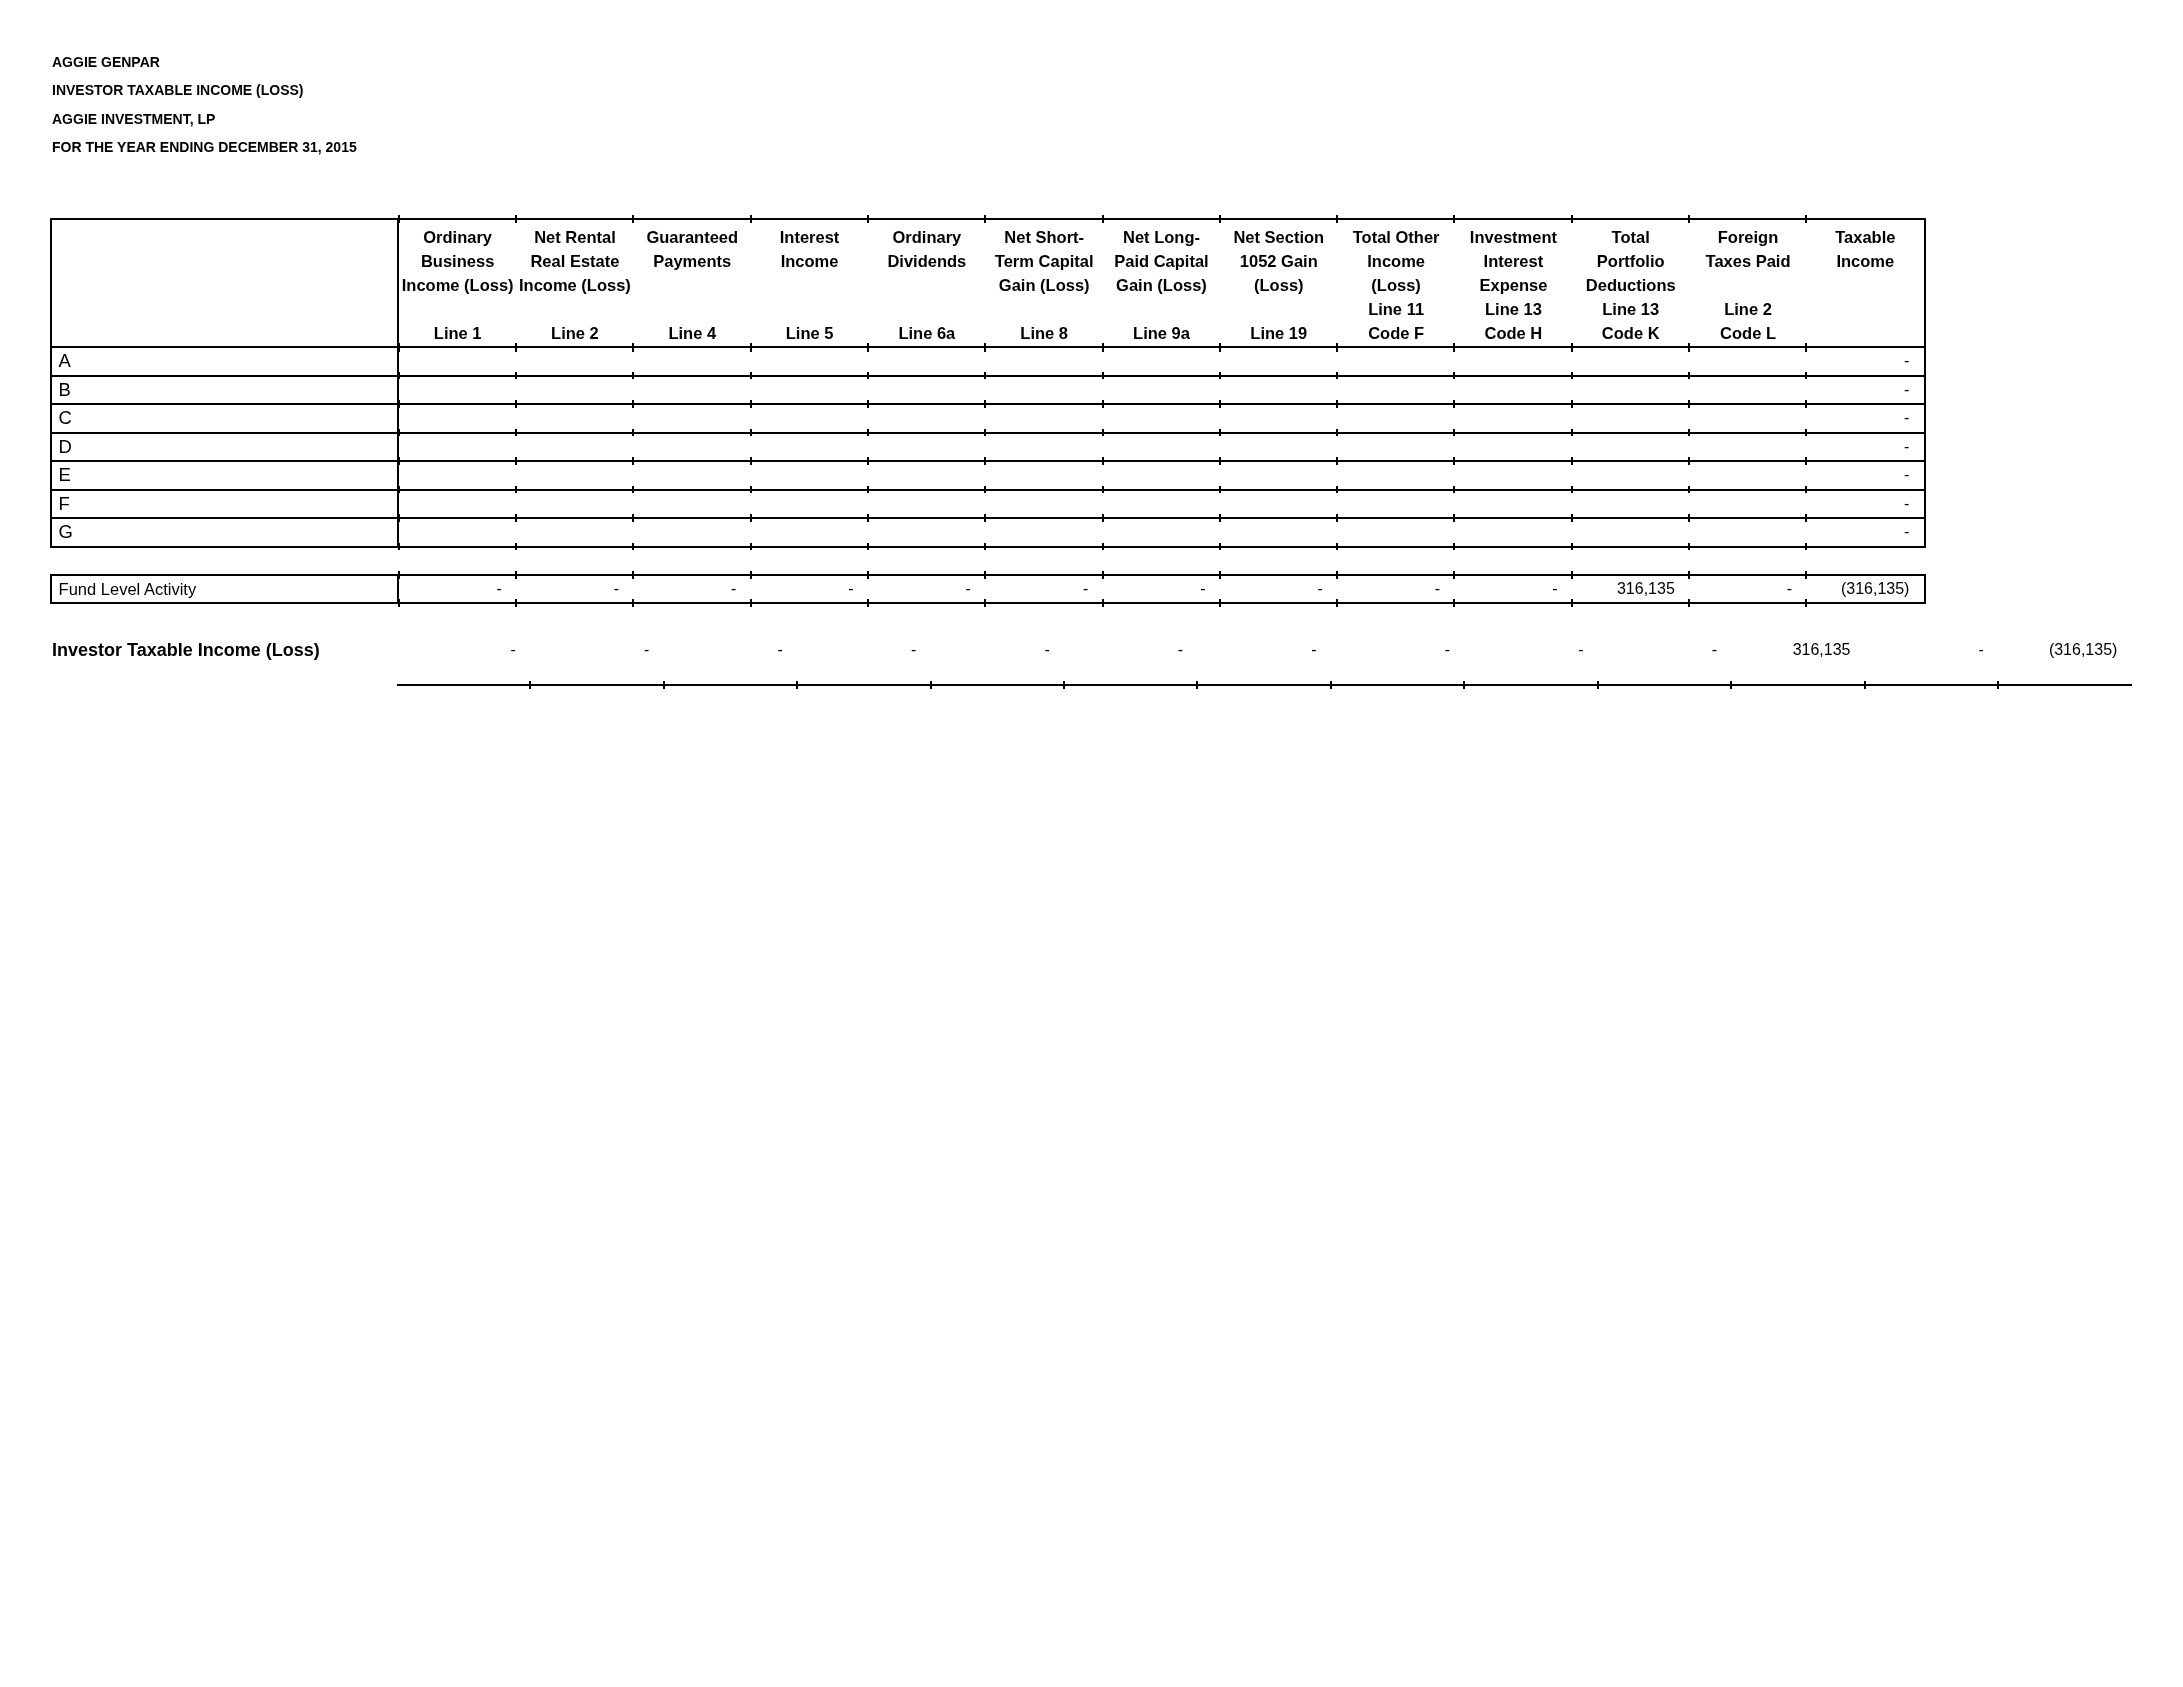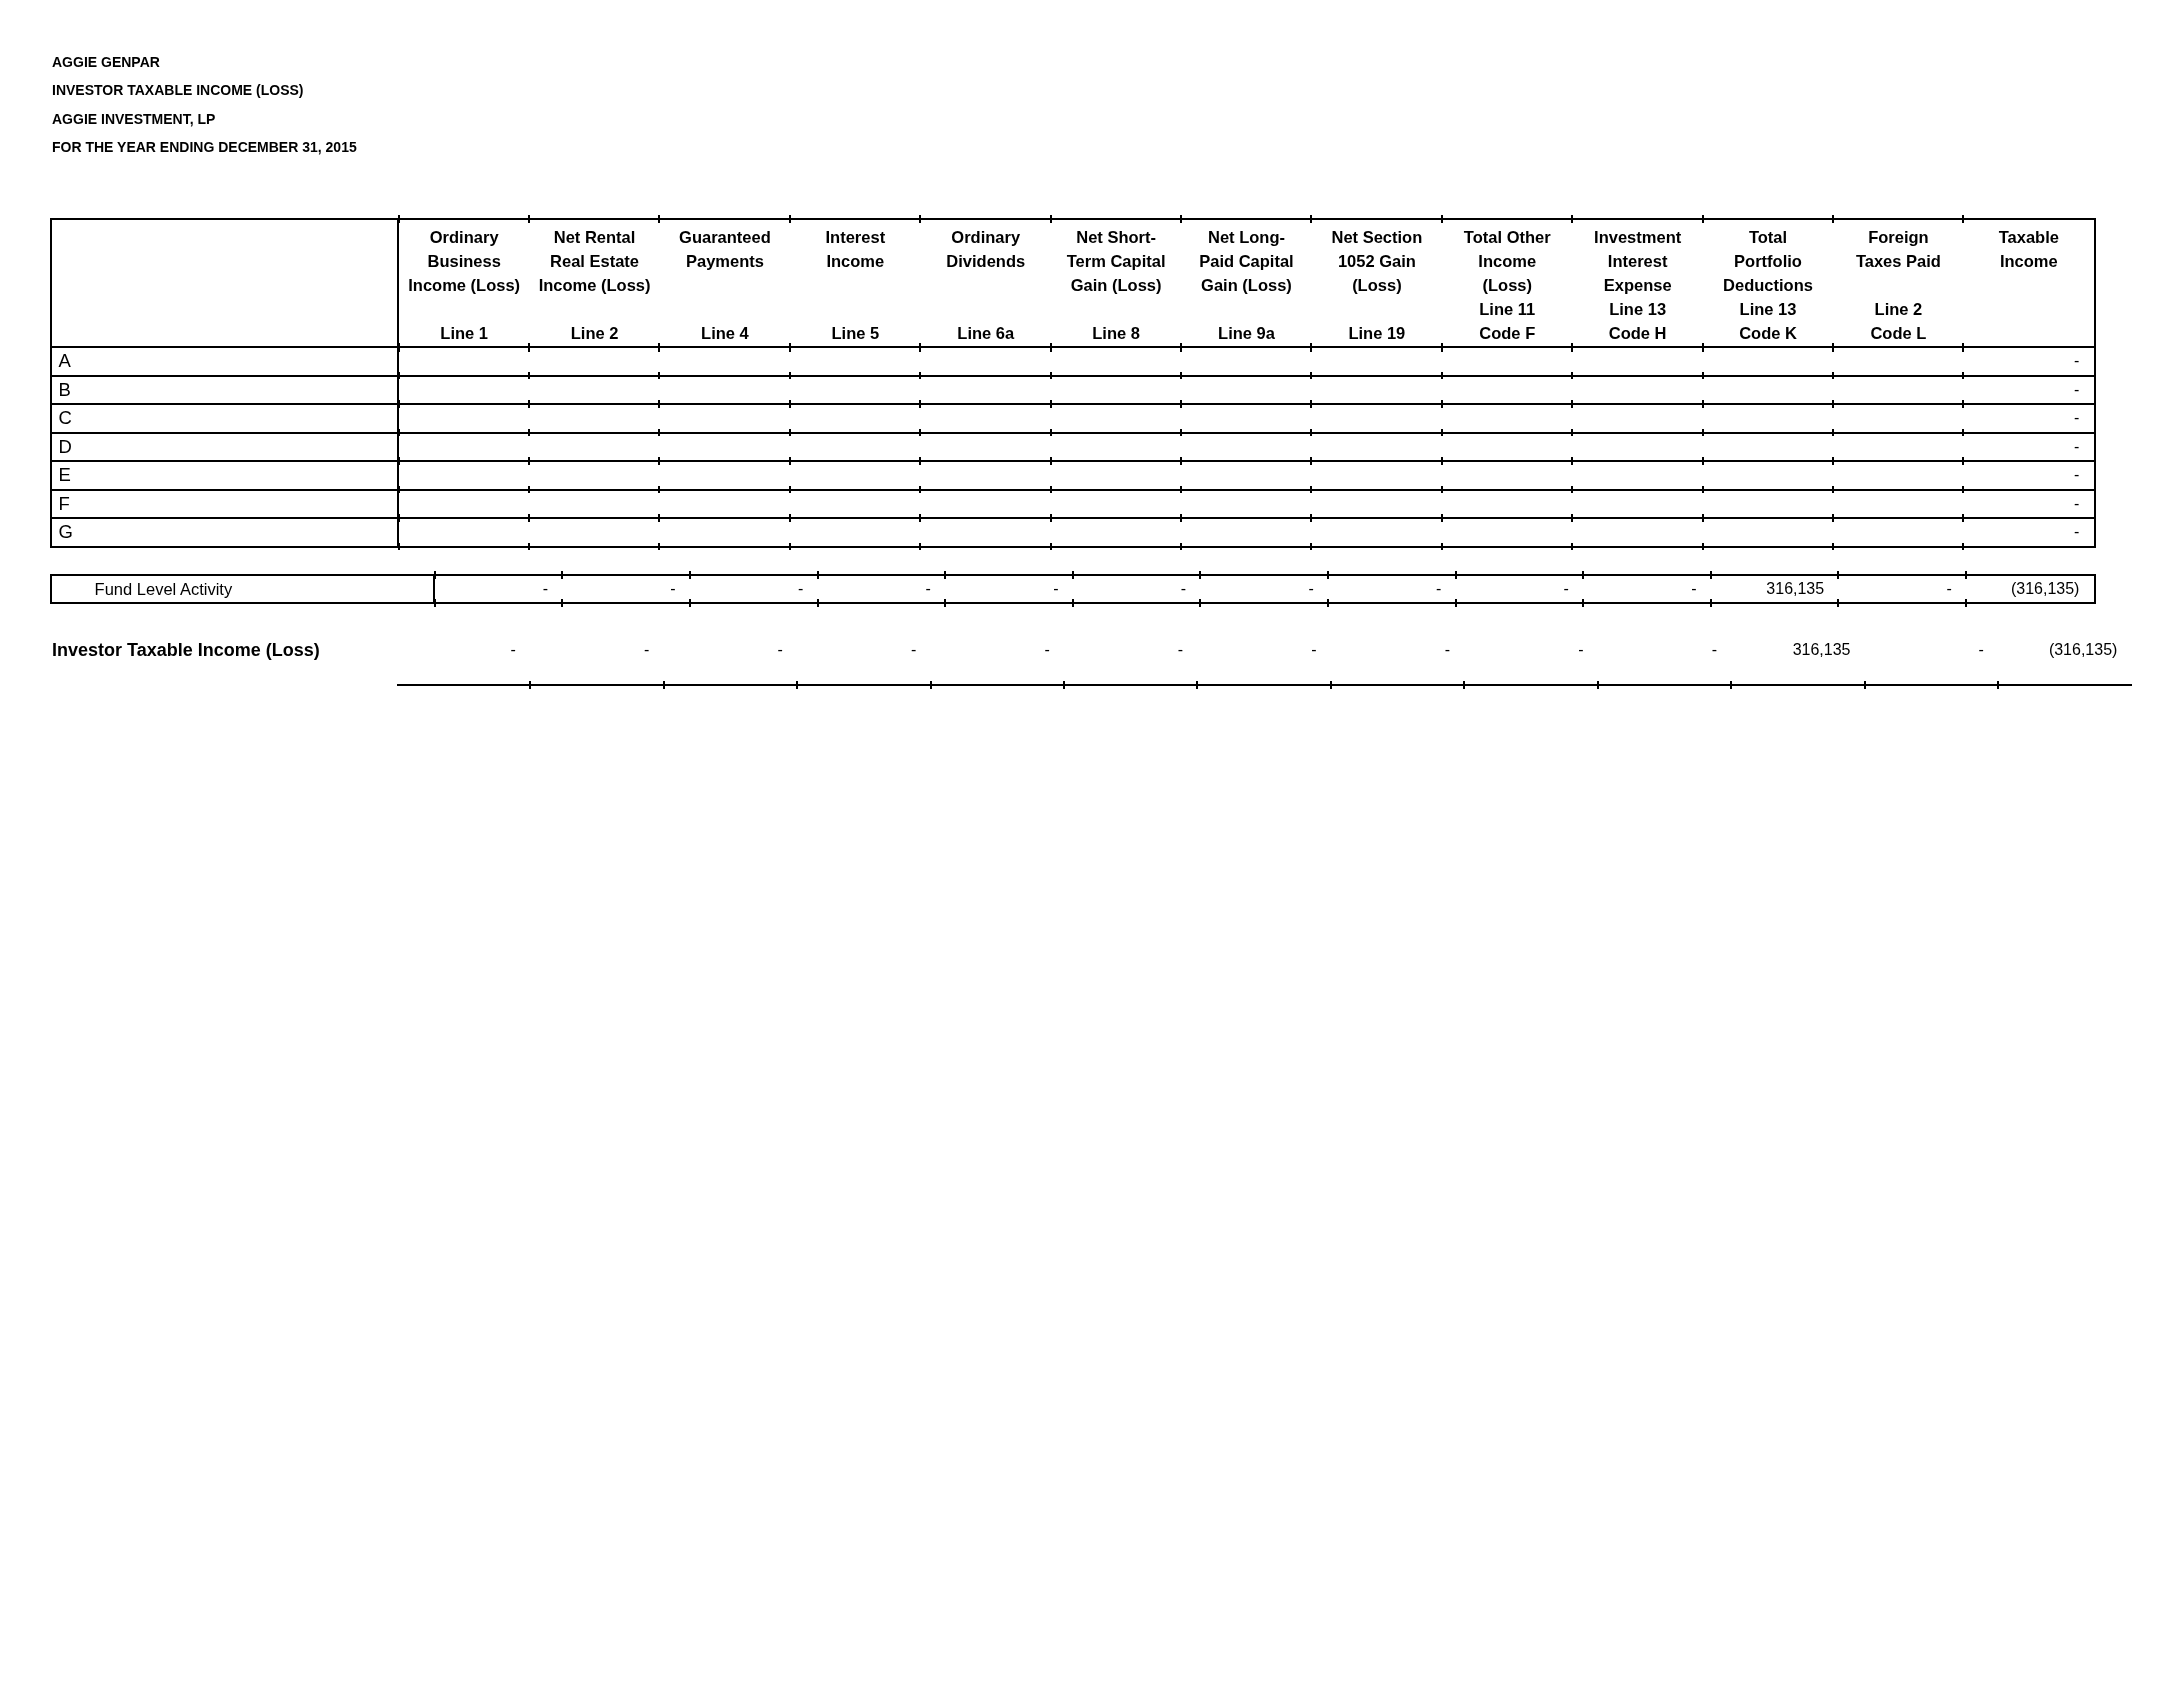--- a/index.html
+++ b/index.html
@@ -4,21 +4,21 @@
 <style>
   html,body{margin:0;padding:0;background:#fff;}
   body{width:2183px;height:1687px;position:relative;font-family:"Liberation Sans",sans-serif;color:#000;}
 
   
   .titles{position:absolute;left:52px;top:48px;}
   .title-line{font-weight:bold;font-size:14px;line-height:28.4px;white-space:pre;}
 
   
   .grid{display:grid;grid-template-columns:347px repeat(13,1fr);}
-  .box{position:absolute;left:50px;width:2046px;border:2px solid #000;box-sizing:border-box;background:#fff;}
+  .box{position:absolute;left:50px;width:1876px;border:2px solid #000;box-sizing:border-box;background:#fff;}
 
   .tbl{top:218px;}
   .hdr{border-bottom:2px solid #000;height:126px;}
   .r{height:26.5px;border-bottom:2px solid #000;}
   .r:last-child{border-bottom:none;}
   .lbl{border-right:2px solid #000;display:flex;align-items:center;padding-left:6.6px;box-sizing:border-box;font-size:18.5px;}
 
   
   .hc{display:flex;flex-direction:column;justify-content:space-between;align-items:center;
       text-align:center;padding:5.3px 1.3px 2.6px;box-sizing:border-box;}
@@ -28,21 +28,21 @@
   .c{position:relative;}
   .c::before,.c::after{content:"";position:absolute;left:-1.3px;width:2px;height:7.3px;background:#000;}
   .c::before{top:-4.6px;}
   .c::after{bottom:-4.6px;}
 
   .val{display:flex;align-items:center;justify-content:flex-end;padding-right:14.6px;box-sizing:border-box;
        font-size:16px;}
 
   
   .fund{top:574px;}
-  .fr{height:26px;margin-left:36px;}
+  .fr{height:26px;}
   .fund-lbl{font-size:16.5px;}
 
   
   .investor{position:absolute;left:50px;top:629px;width:2082px;}
   .inv-row{height:42px;}
   .inv-lbl{display:flex;align-items:center;padding-left:2px;font-weight:bold;font-size:18px;}
   .inv-underline{margin-left:347px;margin-top:13.2px;display:grid;grid-template-columns:repeat(13,1fr);}
   .u{border-top:2.6px solid #000;height:0;position:relative;}
   .u::before{content:"";position:absolute;left:-1.3px;top:-5.3px;width:2px;height:8px;background:#000;}
   .u:first-child::before{display:none;}

